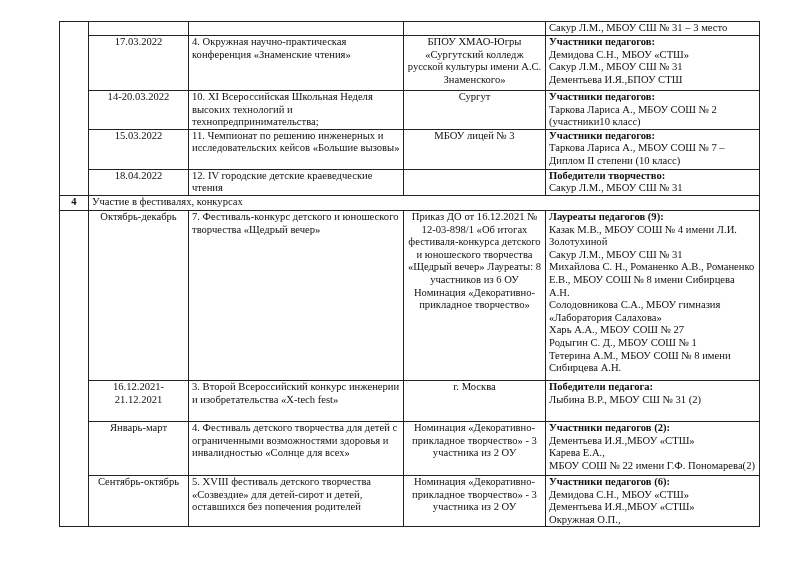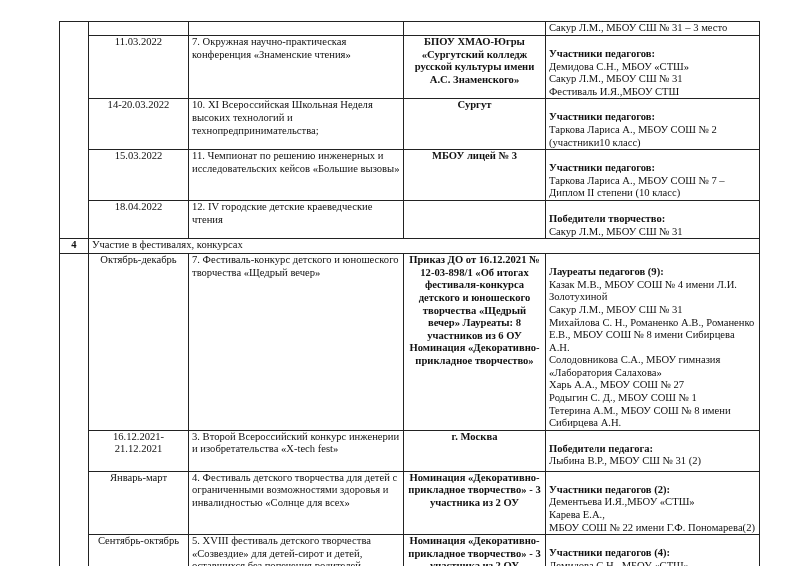--- a/index.html
+++ b/index.html
@@ -4,24 +4,24 @@
 <style>
   html, body { margin: 0; padding: 0; background: #ffffff; }
   body { width: 800px; height: 566px; position: relative; overflow: hidden;
          font-family: "Liberation Serif", "DejaVu Serif", serif; color: #111; }
   table.doc { position: absolute; left: 59px; top: 21px; width: 700px;
               border-collapse: collapse; table-layout: fixed;
               font-size: 10.6px; line-height: 12.6px; padding-left: 20px; }
   table.doc td { border: 1px solid #222; vertical-align: top; padding: 0 3px; }
   td.num { text-align: center; font-weight: bold; }
   td.date { text-align: center; }
-  td.place { text-align: center; font-weight: bold; }
+  td.place { text-align: center; }
   td.title { padding-left: 4px; }
   td.section { font-weight: normal; padding-left: 4px; }
-  .bold { font-weight: bold; margin-top: 12px; }
+  .bold { font-weight: bold; }
   .t { display:block; }
   .outer-left { border-left: 1.5px solid #222 !important; }
 </style>
 </head>
 <body>
 
 <table class="doc">
   <colgroup>
     <col style="width:29px">
     <col style="width:100px">
@@ -35,28 +35,28 @@
     <td class="outer-left" rowspan="5"></td>
     <td></td>
     <td></td>
     <td></td>
     <td>
       <span class="t">Сакур Л.М., МБОУ СШ № 31 – 3 место</span>
     </td>
   </tr>
 
   <tr style="height:55px">
-    <td class="date">11.03.2022</td>
-    <td class="title">7. Окружная научно-практическая конференция «Знаменские чтения»</td>
+    <td class="date">17.03.2022</td>
+    <td class="title">4. Окружная научно-практическая конференция «Знаменские чтения»</td>
     <td class="place">БПОУ ХМАО-Югры «Сургутский колледж русской культуры имени А.С. Знаменского»</td>
     <td>
       <span class="t bold">Участники педагогов:</span>
       <span class="t">Демидова С.Н.,  МБОУ «СТШ»</span>
       <span class="t">Сакур Л.М., МБОУ СШ № 31</span>
-      <span class="t">Фестиваль И.Я.,МБОУ СТШ</span>
+      <span class="t">Дементьева И.Я.,БПОУ СТШ</span>
     </td>
   </tr>
 
   <tr style="height:30px">
     <td class="date">14-20.03.2022</td>
     <td class="title">10.   XI Всероссийская Школьная Неделя высоких технологий и технопредпринимательства;</td>
     <td class="place">Сургут</td>
     <td>
       <span class="t bold">Участники педагогов:</span>
       <span class="t">Таркова Лариса А., МБОУ СОШ № 2 (участники10 класс)</span>
@@ -126,20 +126,20 @@
       <span class="t">Карева Е.А.,</span>
       <span class="t">МБОУ СОШ № 22 имени Г.Ф. Пономарева(2)</span>
     </td>
   </tr>
 
   <tr style="height:42px">
     <td class="date">Сентябрь-октябрь</td>
     <td class="title">5. XVIII фестиваль детского творчества «Созвездие» для детей-сирот и детей, оставшихся без попечения родителей</td>
     <td class="place">Номинация «Декоративно-прикладное творчество» - 3 участника из 2 ОУ</td>
     <td>
-      <span class="t bold">Участники педагогов (4):</span>
+      <span class="t bold">Участники педагогов (6):</span>
       <span class="t">Демидова С.Н., МБОУ «СТШ»</span>
       <span class="t">Дементьева И.Я.,МБОУ «СТШ»</span>
       <span class="t">Окружная О.П.,</span>
     </td>
   </tr>
 </tbody>
   </table>
 
 </body></html>

